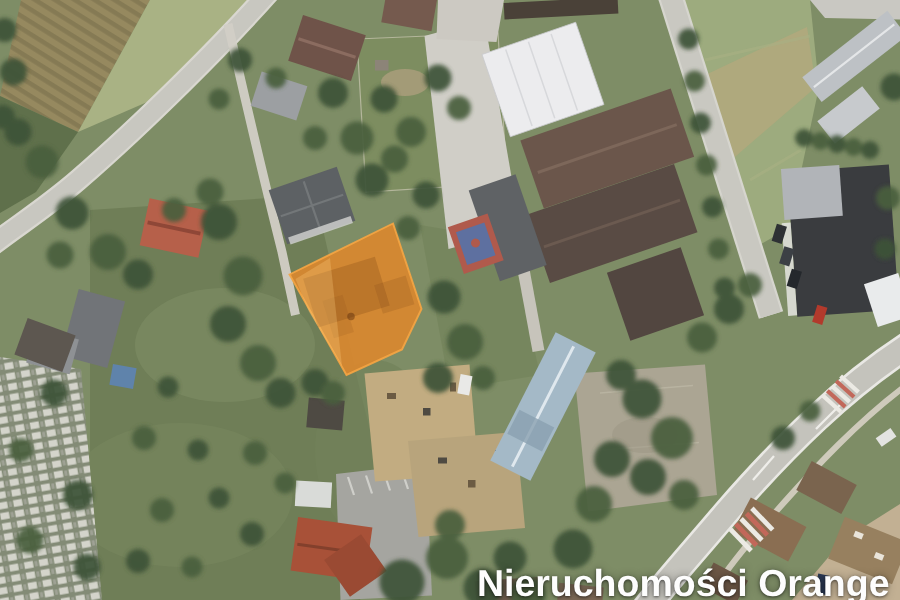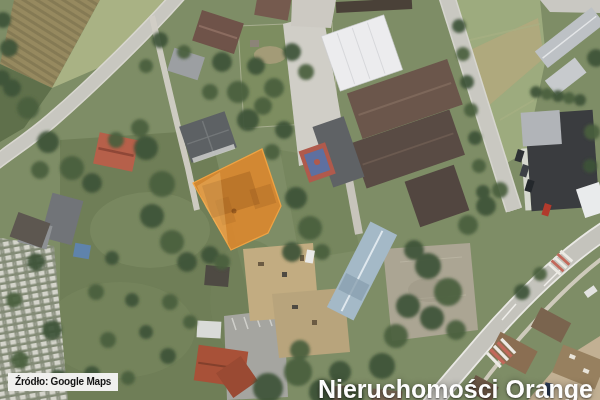--- a/index.html
+++ b/index.html
@@ -346,15 +346,14 @@
     <g transform="rotate(-17 230 195)" opacity="0.9">
       <rect x="206" y="178" width="50" height="34" fill="#784012" opacity="0.28"></rect>
       <rect x="250" y="196" width="22" height="20" fill="#784012" opacity="0.2"></rect>
       <rect x="214" y="196" width="14" height="26" fill="#784012" opacity="0.15"></rect>
     </g>
     <polygon points="197,186 220,172 228,244 206,208" fill="#ffd282" opacity="0.28"></polygon>
     <circle cx="234" cy="211" r="2.5" fill="#5a2d0a" opacity="0.45"></circle>
   </g>
 </svg>
 
-  <div class="src-label">Źródło: Google Maps</div>
   <div class="brand">Nieruchomości Orange</div>
 </div>
 
 </body></html>

